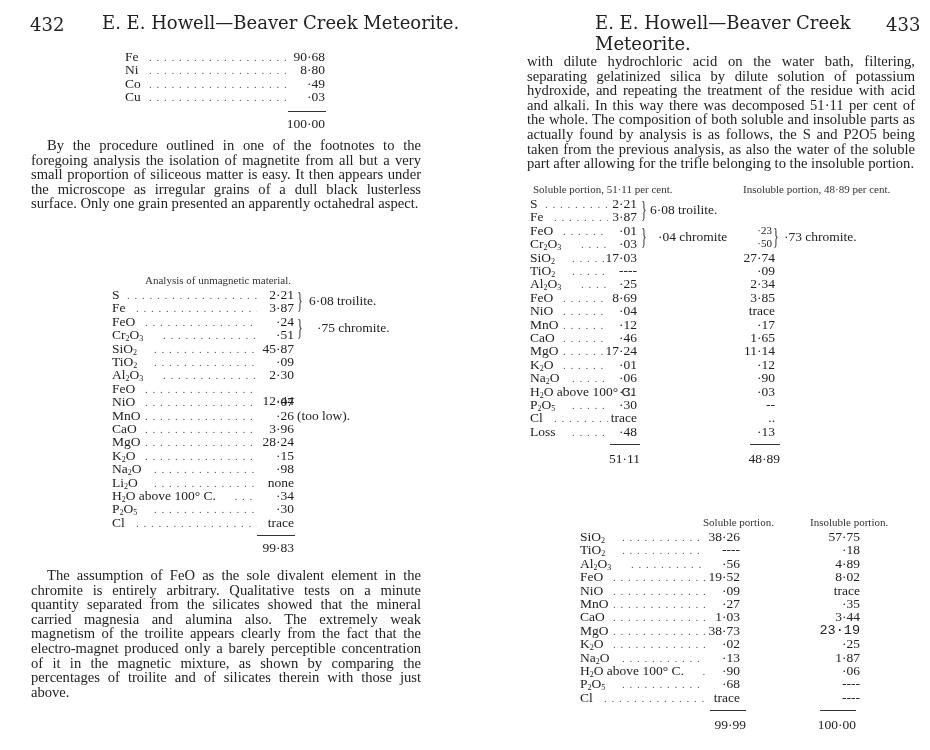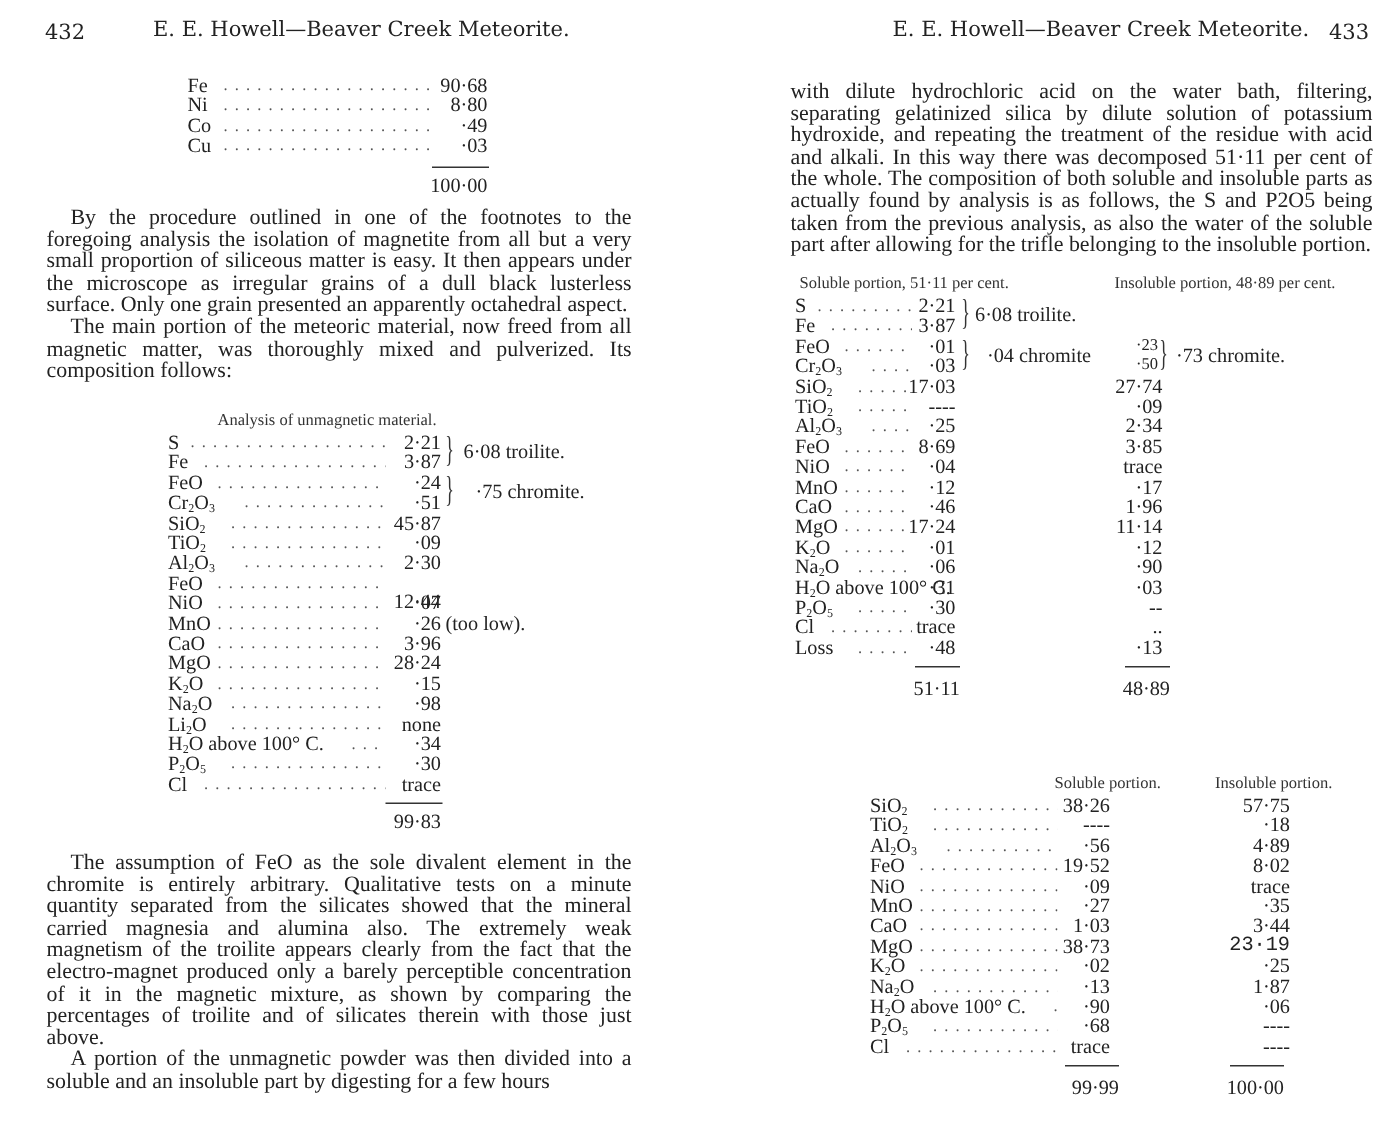--- a/index.html
+++ b/index.html
@@ -1,21 +1,21 @@
 <!DOCTYPE html>
 <html><head>
 <meta charset="utf-8">
 <style>
   html, body { margin:0; padding:0; }
   body { width:930px; height:750px; background:#ffffff; position:relative; overflow:hidden;
          font-family:"DejaVu Serif", "Liberation Serif", serif; color:#222; }
   .page { position:absolute; top:0; width:465px; height:750px; }
   .page.left { left:0; }
   .page.right { left:465px; }
-  .rh { position:absolute; top:14px; font-size:14px;text-align:right; }
+  .rh { position:absolute; top:14px; font-size:18px; }
   .prose { position:absolute; font-family:"Liberation Serif", serif; font-size:14.6px; line-height:14.6px;
            text-align:justify; color:#222; }
   .prose p { margin:0; text-indent:16px; }
   .prose p.noind { text-indent:0; }
   .tbl { position:absolute; font-family:"Liberation Serif", serif; font-size:13.5px; line-height:13.3px; }
   .row { position:relative; height:13.3px; white-space:nowrap; }
   .lbl { position:absolute; left:0; }
   .dots { position:absolute; overflow:hidden; color:#555; letter-spacing:1px; font-size:11px; }
   .val { position:absolute; text-align:right; }
   .caption { position:absolute; font-family:"Liberation Serif", serif; font-size:11px; color:#333; }
@@ -51,21 +51,20 @@
         <span class="lbl">Cu</span>
         <span class="dots" style="left: 24px; width: 141px; top: 1px;">. . . . . . . . . . . . . . . . . . . . . . . . . . . . . .</span>
         <span class="val" style="right: auto; left: 140px; width: 60px;">·03</span>
       </div>
       <div class="rule" style="left: 163px; width: 38px; top: 60.6px;"></div>
       <span class="val" style="position: absolute; left: 140px; width: 60px; top: 66.6px;">100·00</span>
     </div>
 
   <div class="prose" style="left:31px;top:138px;width:390px;">
     <p>By the procedure outlined in one of the footnotes to the foregoing analysis the isolation of magnetite from all but a very small proportion of siliceous matter is easy. It then appears under the microscope as irregular grains of a dull black lusterless surface. Only one grain presented an apparently octahedral aspect.</p>
-    <p>The main portion of the meteoric material, now freed from all magnetic matter, was thoroughly mixed and pulverized. Its composition follows:</p>
   </div>
 
   <div class="caption" style="left:145px;top:274px;">Analysis of unmagnetic material.</div>
   <div class="tbl" id="unmag-table" style="left:112px;top:288px;width:300px;">
       <div class="row" style="position: absolute; top: 0px; left: 0px; width: 100%;">
         <span class="lbl">S</span>
         <span class="dots" style="left: 15px; width: 130px; top: 1px;">. . . . . . . . . . . . . . . . . . . . . . . . . . . . . .</span>
         <span class="val" style="right: auto; left: 122px; width: 60px;">2·21</span>
       </div>
       <div class="row" style="position: absolute; top: 13.4px; left: 0px; width: 100%;">
@@ -157,21 +156,20 @@
       <span class="brace" style="left: 182px; top: 0px;">}</span>
       <span class="note" style="left: 197px; top: 6px;">6·08 troilite.</span>
       <span class="brace" style="left: 182px; top: 26.8px;">}</span>
       <span class="note" style="left: 205px; top: 32.8px;">·75 chromite.</span>
       <div class="rule" style="left: 145px; width: 38px; top: 247.2px;"></div>
       <span class="val" style="position: absolute; left: 122px; width: 60px; top: 253.2px;">99·83</span>
     </div>
 
   <div class="prose" style="left:31px;top:568px;width:390px;">
     <p>The assumption of FeO as the sole divalent element in the chromite is entirely arbitrary. Qualitative tests on a minute quantity separated from the silicates showed that the mineral carried magnesia and alumina also. The extremely weak magnetism of the troilite appears clearly from the fact that the electro-magnet produced only a barely perceptible concentration of it in the magnetic mixture, as shown by comparing the percentages of troilite and of silicates therein with those just above.</p>
-    <p>A portion of the unmagnetic powder was then divided into a soluble and an insoluble part by digesting for a few hours</p>
   </div>
 </div>
 
 <div class="page right">
   <div class="rh title" style="left:130px;top:12px;">E. E. Howell—Beaver Creek Meteorite.</div>
   <div class="rh" style="left:421px;">433</div>
 
   <div class="prose" style="left:62px;top:54px;width:388px;">
     <p class="noind">with dilute hydrochloric acid on the water bath, filtering, separating gelatinized silica by dilute solution of potassium hydroxide, and repeating the treatment of the residue with acid and alkali. In this way there was decomposed 51·11 per cent of the whole. The composition of both soluble and insoluble parts as actually found by analysis is as follows, the S and P2O5 being taken from the previous analysis, as also the water of the soluble part after allowing for the trifle belonging to the insoluble portion.</p>
   </div>
@@ -234,21 +232,21 @@
       <div class="row" style="position: absolute; top: 120.6px; left: 0px; width: 100%;">
         <span class="lbl">MnO</span>
         <span class="dots" style="left: 33px; width: 45px; top: 1px;">. . . . . . . . . . . . . . . . . . . . . . . . . . . . . .</span>
         <span class="val" style="right: auto; left: 47px; width: 60px;">·12</span>
         <span class="val" style="right: auto; left: 185px; width: 60px;">·17</span>
       </div>
       <div class="row" style="position: absolute; top: 134px; left: 0px; width: 100%;">
         <span class="lbl">CaO</span>
         <span class="dots" style="left: 33px; width: 45px; top: 1px;">. . . . . . . . . . . . . . . . . . . . . . . . . . . . . .</span>
         <span class="val" style="right: auto; left: 47px; width: 60px;">·46</span>
-        <span class="val" style="right: auto; left: 185px; width: 60px;">1·96</span>
+        <span class="val" style="right: auto; left: 185px; width: 60px;">1·65</span>
       </div>
       <div class="row" style="position: absolute; top: 147.4px; left: 0px; width: 100%;">
         <span class="lbl">MgO</span>
         <span class="dots" style="left: 33px; width: 45px; top: 1px;">. . . . . . . . . . . . . . . . . . . . . . . . . . . . . .</span>
         <span class="val" style="right: auto; left: 47px; width: 60px;">17·24</span>
         <span class="val" style="right: auto; left: 185px; width: 60px;">11·14</span>
       </div>
       <div class="row" style="position: absolute; top: 160.8px; left: 0px; width: 100%;">
         <span class="lbl">K<sub>2</sub>O</span>
         <span class="dots" style="left: 33px; width: 45px; top: 1px;">. . . . . . . . . . . . . . . . . . . . . . . . . . . . . .</span>

